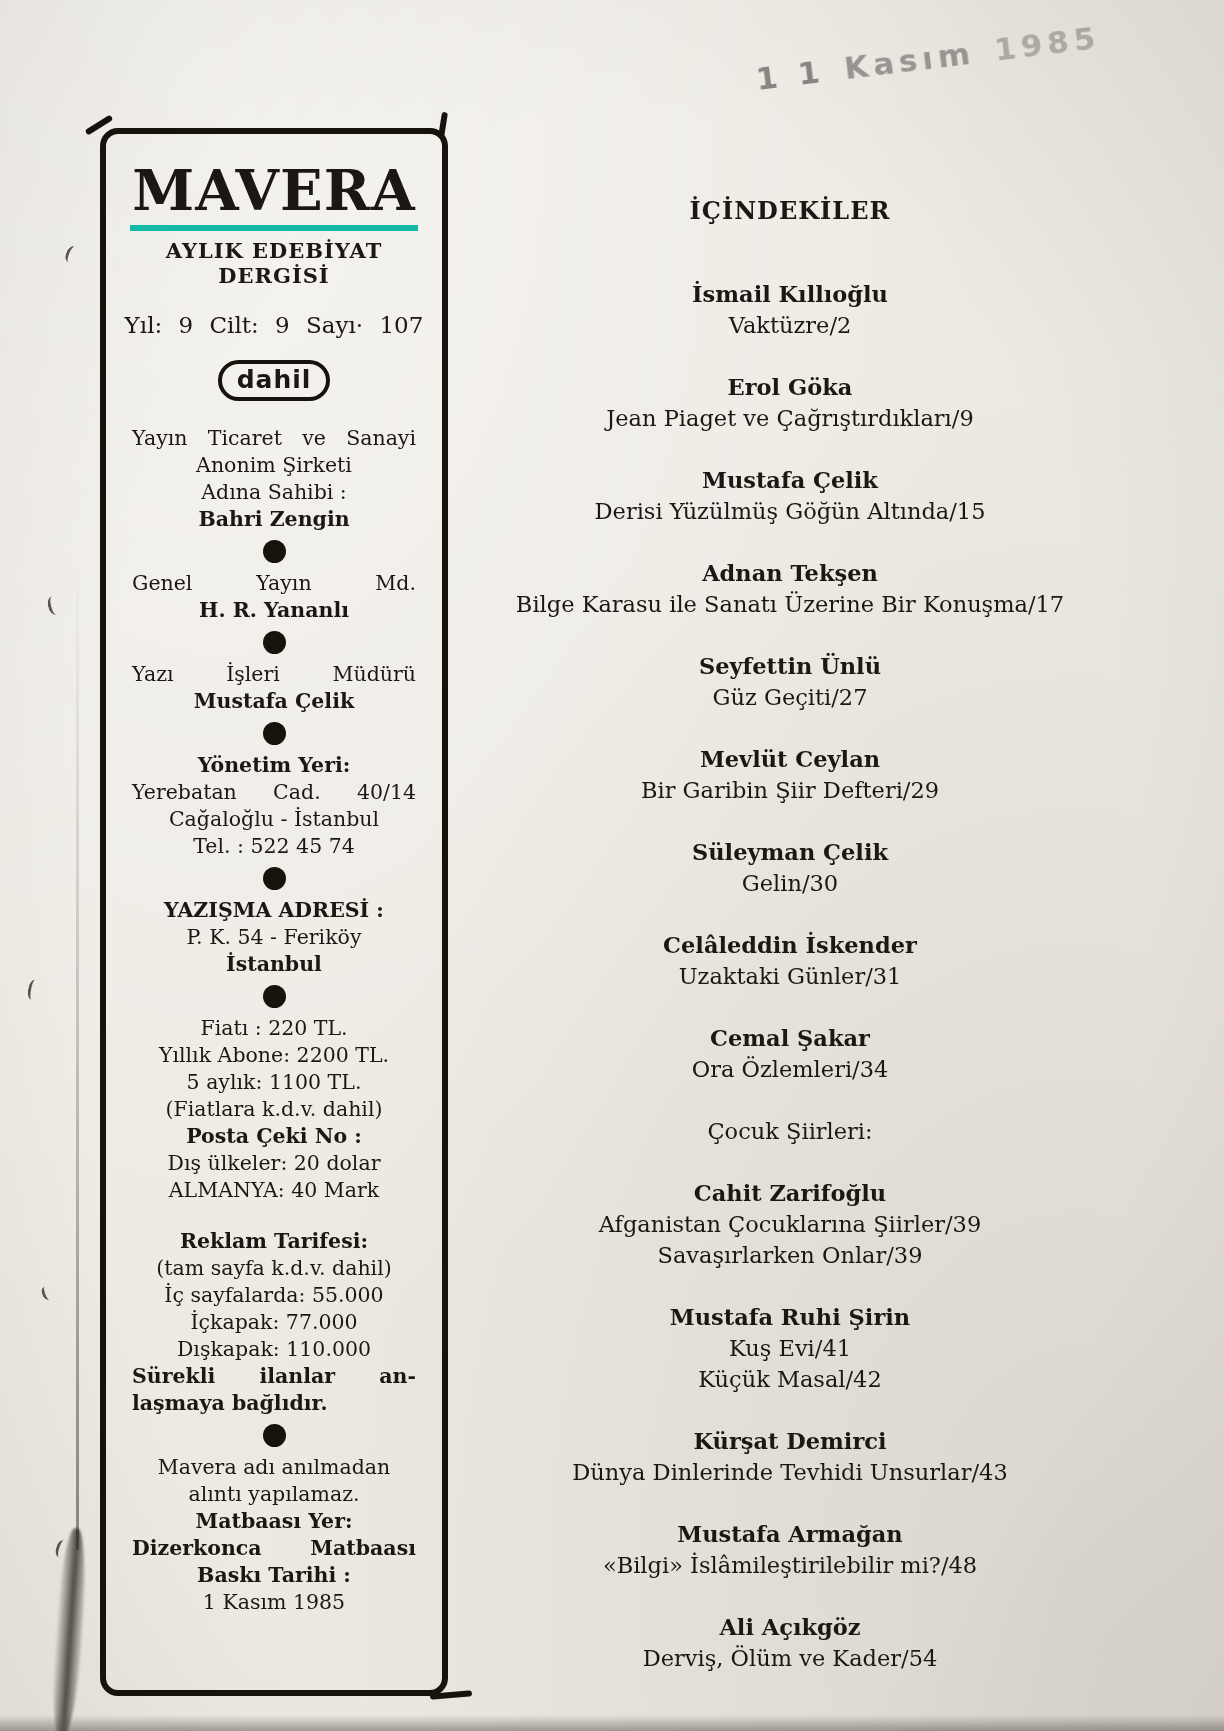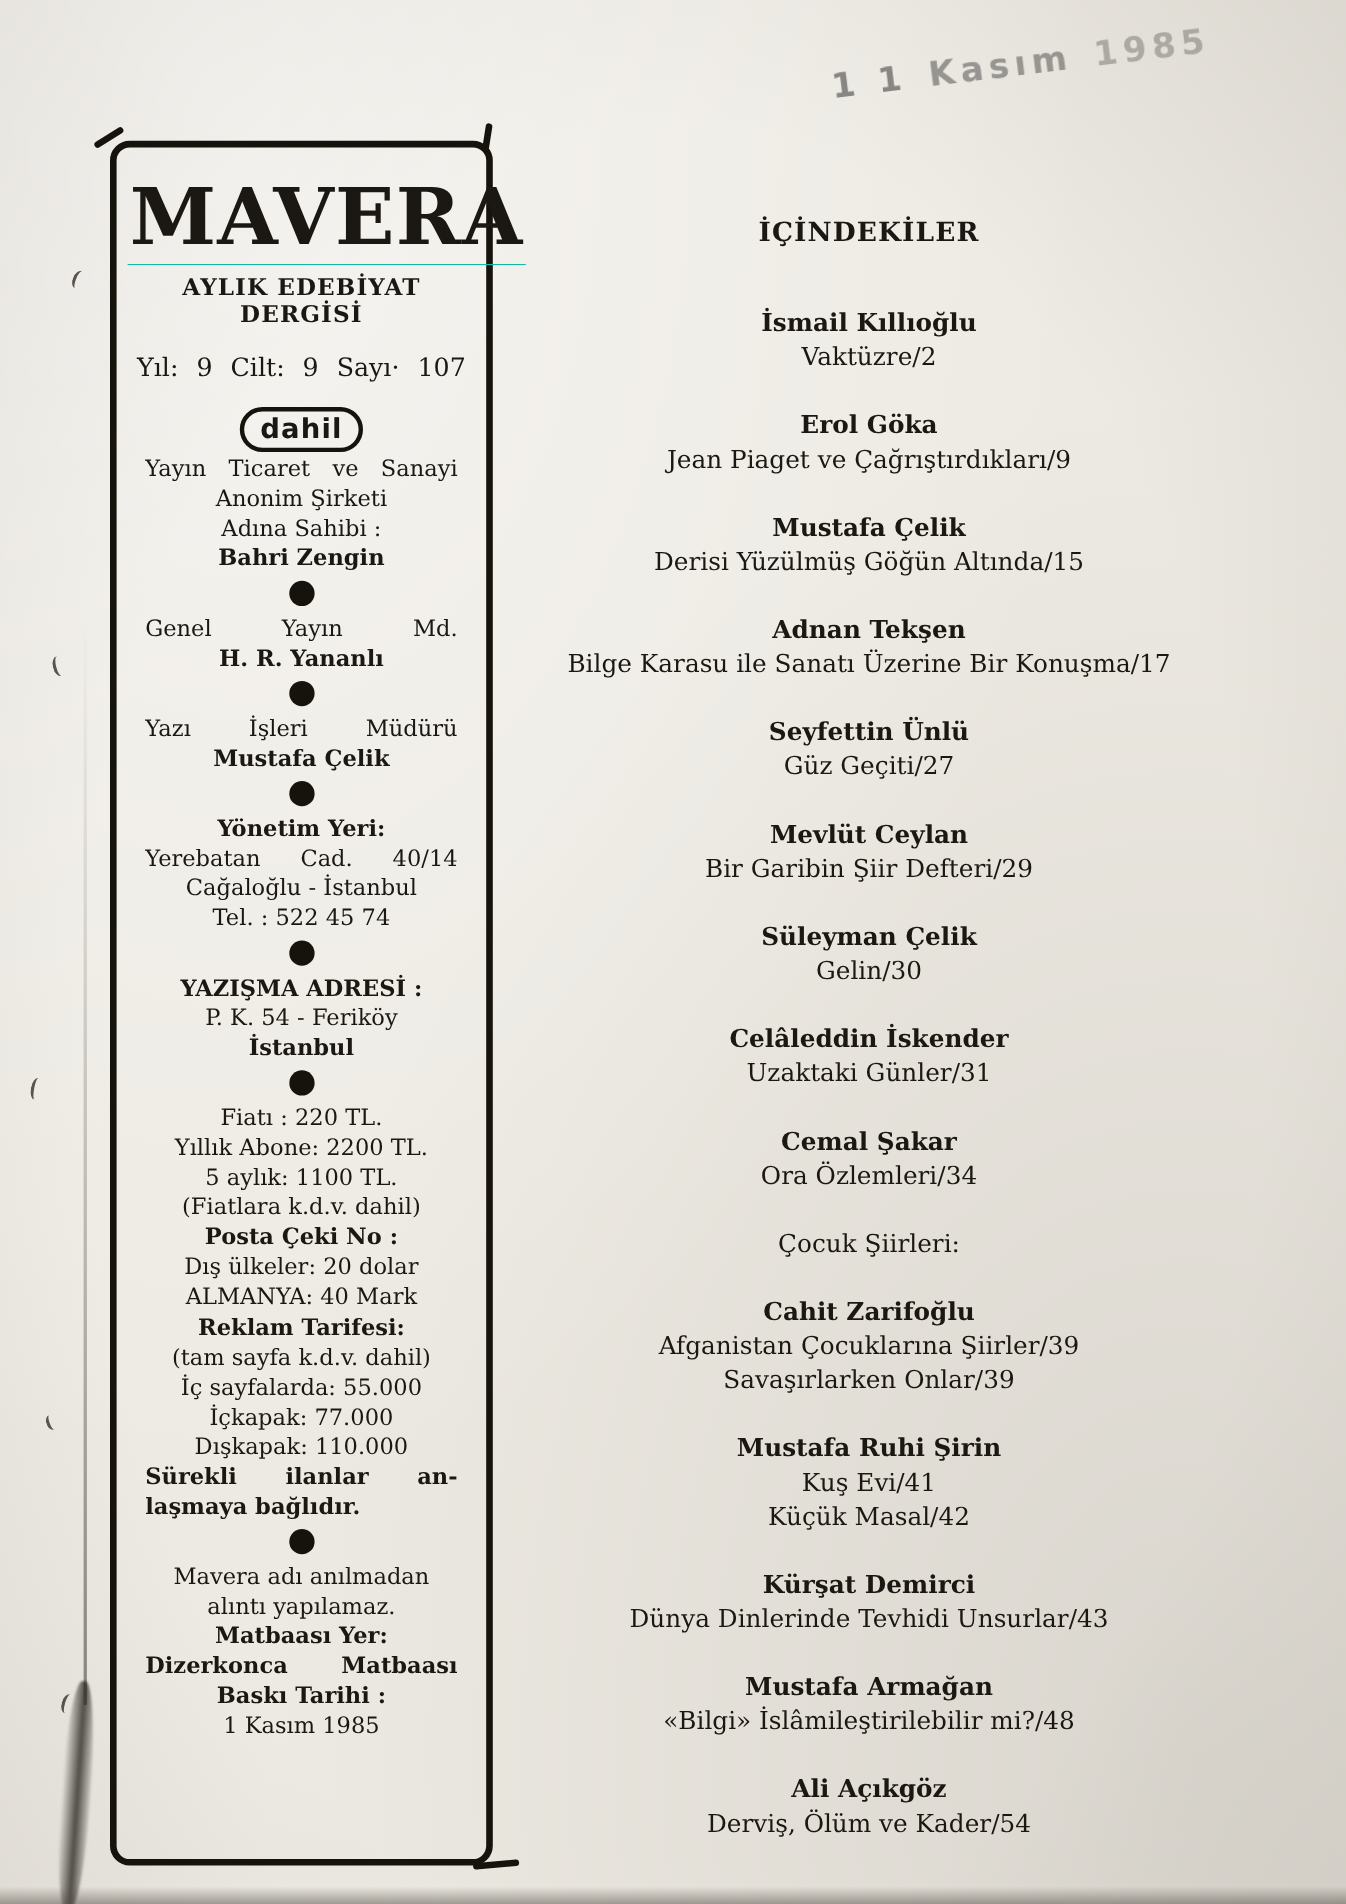--- a/index.html
+++ b/index.html
@@ -29,31 +29,31 @@
     transform:rotate(-7deg); color:#83817d;
     font-family:"DejaVu Sans","Liberation Sans",sans-serif; font-weight:700;
     font-size:31px; letter-spacing:5px; display:flex; gap:20px; justify-content:center;
     filter:blur(.3px); }
   .stamp .p1 { opacity:.95; } .stamp .p2 { opacity:.8; } .stamp .p3 { opacity:.58; }
 
   
   .masthead { position:absolute; left:100px; top:128px; width:348px; height:1568px;
     box-sizing:border-box; border:6px solid #16120c; border-radius:18px;
     padding:28px 10px 16px; text-align:center; }
-  .logo { font-size:71px; font-weight:700; letter-spacing:1px; line-height:1;
-    display:inline-block; border-bottom:1px solid #14b8a6; padding:0 2px 7px; }
+  .logo { font-size:56px; font-weight:700; letter-spacing:1px; line-height:1;
+    display:inline-block; border-bottom:6px solid #14b8a6; padding:0 2px 7px; }
   .subtitle { font-size:21px; font-weight:700; letter-spacing:1px; margin-top:7px; }
   .issue { font-size:23px; margin-top:24px; word-spacing:9px; }
   .badge { display:inline-block; margin-top:22px; border:4px solid #16120c;
     border-radius:999px; padding:1px 15px 3px;
     font-family:"DejaVu Sans","Liberation Sans",sans-serif;
     font-weight:700; font-size:25px; letter-spacing:1px; }
   .l { font-size:20.5px; line-height:27px; }
   .b { font-weight:700; }
-  .g { margin-top:2px; }
+  .g { margin-top:24px; }
   .spread { text-align:justify; text-align-last:justify; padding:0 16px; }
   .row { display:flex; justify-content:center; padding:0 14px;
     font-size:20.5px; line-height:27px; }
   .bullet { width:23px; height:23px; border-radius:50%; background:#16120c; margin:7px auto; }
   .tick { position:absolute; background:#16120c; border-radius:3px; }
   .tick-tl { width:30px; height:6px; left:-22px; top:-12px; transform:rotate(-32deg); }
   .tick-tr { width:6px; height:26px; right:-4px; top:-22px; transform:rotate(9deg); }
   .tick-br { width:42px; height:6px; right:-30px; bottom:-8px; transform:rotate(-5deg); }
 
   

